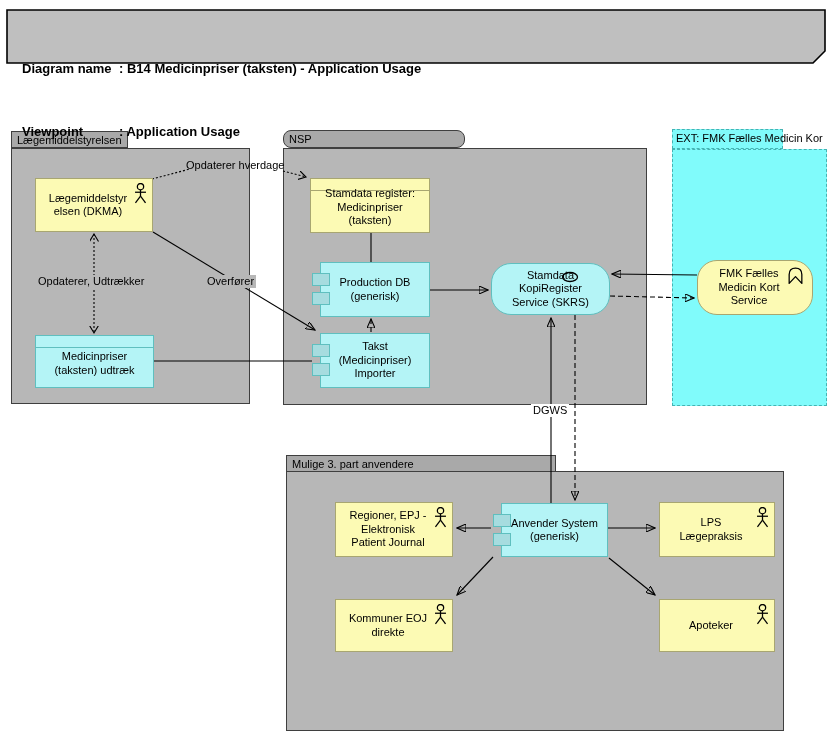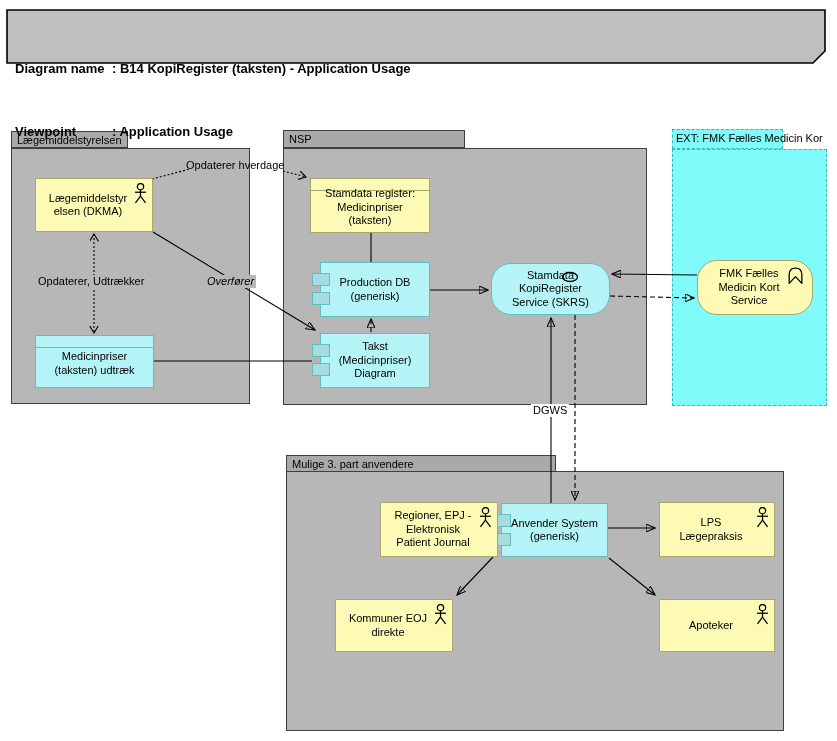--- a/index.html
+++ b/index.html
@@ -2,21 +2,21 @@
 <html style="--group_fill: #b7b7b7; --group_tab: #a9a9a9; --group_border: #3f3f3f; --title_fill: #bfbfbf; --yellow: #fcfab4; --yellow_border: #a8a671; --cyan: #b4f4f6; --cyan_tab: #a6dcdf; --cyan_border: #5fbfbf; --ext_fill: #80fbfb; --ext_border: #45b3b3;"><head>
 <meta charset="utf-8">
 <style>
   html,body{margin:0;padding:0;background:#fff;}
   .stage{position:relative;width:837px;height:741px;overflow:hidden;background:#fff;
          font-family:"Liberation Sans",sans-serif;color:#000;}
   
   .titleblock{position:absolute;left:6px;top:9px;width:821px;height:55px;z-index:5;}
   .titleblock svg{position:absolute;left:0;top:0;}
   .trows{position:absolute;left:9px;top:7px;font-size:13px;font-weight:bold;line-height:21px;white-space:pre;}
-  .tlab{display:inline-block;width:97px;}
+  .tlab{display:inline-block;width:97px;margin-left:7px;}
   
   .gtab,.gbody{position:absolute;box-sizing:border-box;z-index:1;}
   .gtab{background:var(--group_tab);border:1px solid var(--group_border);
         font-size:11px;line-height:15px;padding:1px 8px 0 5px;white-space:nowrap;overflow:hidden;}
   .gbody{background:var(--group_fill);border:1px solid var(--group_border);}
   .ext .gtab,.ext.gtab{background:var(--ext_fill);border:1px dashed var(--ext_border);}
   .extbody{background:var(--ext_fill)!important;border:1px dashed var(--ext_border)!important;}
   .extlabel{position:absolute;z-index:6;font-size:11px;white-space:nowrap;overflow:hidden;}
   
   .wires{position:absolute;left:0;top:0;z-index:2;pointer-events:none;}
@@ -78,29 +78,29 @@
     <path d="M608,528 L655,528" marker-end="url(#mArrow)"></path>
     <path d="M493,557 L457,595" marker-end="url(#mArrow)"></path>
     <path d="M609,558 L655,595" marker-end="url(#mArrow)"></path>
   </svg>
 
   <div class="titleblock">
     <svg width="821" height="55">
       <path d="M1,1 H819 V42 L807,54 H1 Z" fill="var(--title_fill)" stroke="#000" stroke-width="1.6"></path>
     </svg>
     <div class="trows">
-      <div><span class="tlab">Diagram name</span><span>: </span><span>B14 KopiRegister (taksten) - Application Usage</span></div>
+      <div><span class="tlab">Diagram name</span><span>: </span><span>B14 Medicinpriser (taksten) - Application Usage</span></div>
       <div><span class="tlab">Viewpoint</span><span>: </span><span>Application Usage</span></div>
     </div>
   </div>
 
   <div class="gtab" style="left:11px;top:131px;width:117px;height:17px;"><span>Lægemiddelstyrelsen</span></div>
   <div class="gbody" style="left:11px;top:148px;width:239px;height:256px;"></div>
 
-  <div class="gtab" style="left:283px;top:130px;width:182px;height:18px;"><span>NSP</span></div>
+  <div class="gtab" style="left:283px;top:130px;width:182px;height:18px;border-radius:8px;"><span>NSP</span></div>
   <div class="gbody" style="left:283px;top:148px;width:364px;height:257px;"></div>
 
   <div class="gtab ext" style="left:672px;top:129px;width:111px;height:20px;"></div>
   <div class="gbody extbody" style="left:672px;top:149px;width:155px;height:257px;"></div>
   <div class="extlabel" style="left:676px;top:132px;width:187px;">EXT: FMK Fælles Medicin Kor</div>
 
   <div class="gtab" style="left:286px;top:455px;width:270px;height:28px;"><span>Mulige 3. part anvendere</span></div>
   <div class="gbody" style="left:286px;top:471px;width:498px;height:260px;"></div>
 
   <div class="node yellow padicon" style="left:35px;top:178px;width:118px;height:54px;">
@@ -133,21 +133,21 @@
   <div class="node cyan" style="left:320px;top:262px;width:110px;height:55px;">
     <span class="lbl">Production DB
 (generisk)</span>
     <div class="ctab t1"></div>
     <div class="ctab t2"></div>
   </div>
 
   <div class="node cyan" style="left:320px;top:333px;width:110px;height:55px;">
     <span class="lbl">Takst
 (Medicinpriser)
-Diagram</span>
+Importer</span>
     <div class="ctab t1"></div>
     <div class="ctab t2"></div>
   </div>
 
   <div class="node cyan rounded" style="left:491px;top:263px;width:119px;height:52px;">
     <span class="lbl">Stamdata
 KopiRegister
 Service (SKRS)</span>
     <svg class="ovalicon" width="18" height="12">
       <ellipse cx="9" cy="6" rx="7.5" ry="4.5" fill="none" stroke="#000" stroke-width="1.3"></ellipse>
@@ -163,21 +163,21 @@
     </svg>
   </div>
 
   <div class="node cyan" style="left:501px;top:503px;width:107px;height:54px;">
     <span class="lbl">Anvender System
 (generisk)</span>
     <div class="ctab t1"></div>
     <div class="ctab t2"></div>
   </div>
 
-  <div class="node yellow padicon" style="left:335px;top:502px;width:118px;height:55px;margin-left:45px;">
+  <div class="node yellow padicon" style="left:335px;top:502px;width:118px;height:55px;">
     <span class="lbl">Regioner, EPJ -
 Elektronisk
 Patient Journal</span>
     <svg class="cornericon" width="13" height="21" viewBox="0 0 12 20">
       <g fill="none" stroke="#000" stroke-width="1.2">
         <circle cx="6" cy="3.5" r="3"></circle>
           <line x1="6" y1="6.5" x2="6" y2="12.5"></line>
         <line x1="0.8" y1="8.8" x2="11.2" y2="8.8"></line>
         <line x1="6" y1="12.5" x2="1.2" y2="19"></line>
           <line x1="6" y1="12.5" x2="10.8" y2="19"></line>
@@ -221,16 +221,16 @@
           <line x1="6" y1="6.5" x2="6" y2="12.5"></line>
         <line x1="0.8" y1="8.8" x2="11.2" y2="8.8"></line>
         <line x1="6" y1="12.5" x2="1.2" y2="19"></line>
           <line x1="6" y1="12.5" x2="10.8" y2="19"></line>
       </g>
     </svg>
   </div>
 
   <div class="elbl" style="left:186px;top:159px;">Opdaterer hverdage</div>
   <div class="elbl ongray" style="left:36px;top:275px;">Opdaterer, Udtrækker</div>
-  <div class="elbl ongray" style="left:205px;top:275px;font-style:italic;">Overfører</div>
+  <div class="elbl ongray" style="left:205px;top:275px;">Overfører</div>
   <div class="elbl onwhite" style="left:531px;top:404px;">DGWS</div>
 
 </div>
 
 </body></html>

